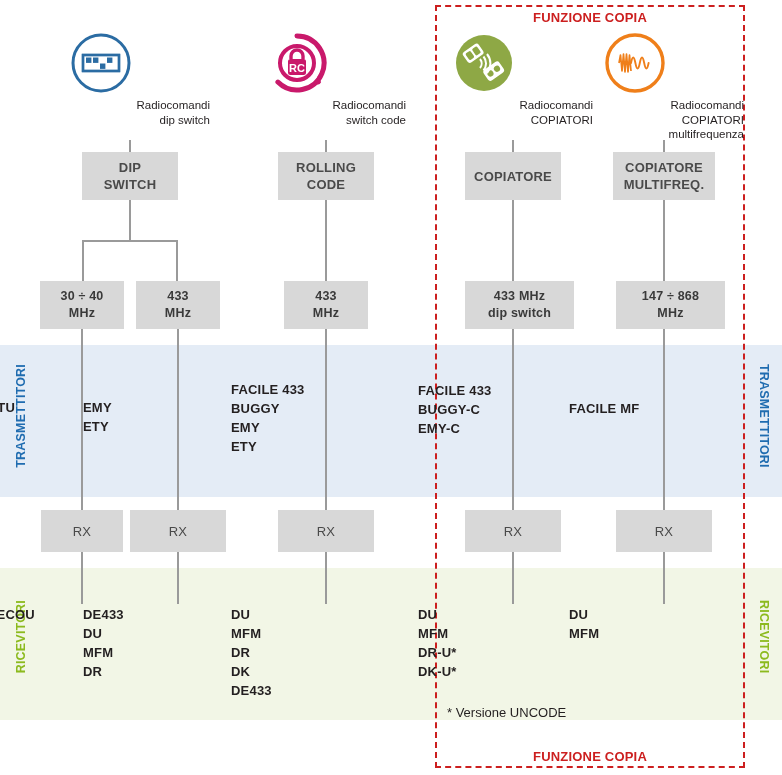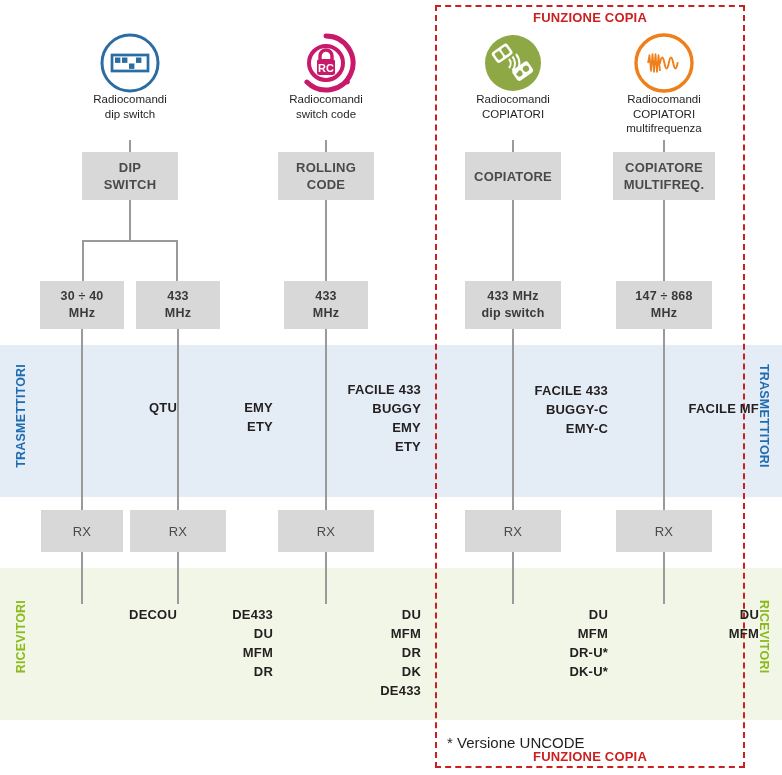--- a/index.html
+++ b/index.html
@@ -99,36 +99,35 @@
     height: 775px;
   }
 
   
   .icon-wrap {
     position: absolute;
     width: 120px;
     left: -60px;
     top: 32px;
     display: flex;
-    justify-content: center;
   }
   .icon-circle {
     width: 62px;
     height: 62px;
     border-radius: 50%;
     display: block;
   }
 
   
   .caption {
     position: absolute;
     width: 160px;
     left: -80px;
-    top: 92px;
-    text-align: center;
+    top: 98px;
+    text-align: right;
     font-size: 11.5px;
     line-height: 14.5px;
     color: #231f20;
   }
 
   
   .gbox {
     position: absolute;
     background: #d8d8d8;
     color: #4a4a4a;
@@ -150,56 +149,56 @@
   }
   .gbox.freq-box {
     top: 281px;
     height: 48px;
     width: 84px;
     left: -42px;
     font-size: 12.5px;
     color: #3a3a3a;
   }
   .gbox.freq-box.wide {
-    width: 96px;
+    width: 109px;
     left: -48px;
   }
   .gbox.rx-box {
     top: 510px;
     height: 42px;
     width: 82px;
     left: -41px;
     font-weight: normal;
     color: #4a4a4a;
   }
   .gbox.rx-box.wide {
     width: 96px;
     left: -48px;
   }
 
   
   .stack {
     position: absolute;
     width: 190px;
     left: -95px;
-    text-align: right;
+    text-align: left;
     font-size: 13px;
     line-height: 19px;
     font-weight: bold;
     color: #231f20;
     letter-spacing: 0.2px;
   }
   .stack.tx { }
   .stack.rx { }
 
   .footnote {
     position: absolute;
     left: 447px;
-    top: 734px;
-    font-size: 15px;
+    top: 705px;
+    font-size: 13px;
     color: #231f20;
     white-space: nowrap;
   }
 </style>
 </head>
 <body>
 
 <div id="root">
 
   <div class="band band-tx"></div>

